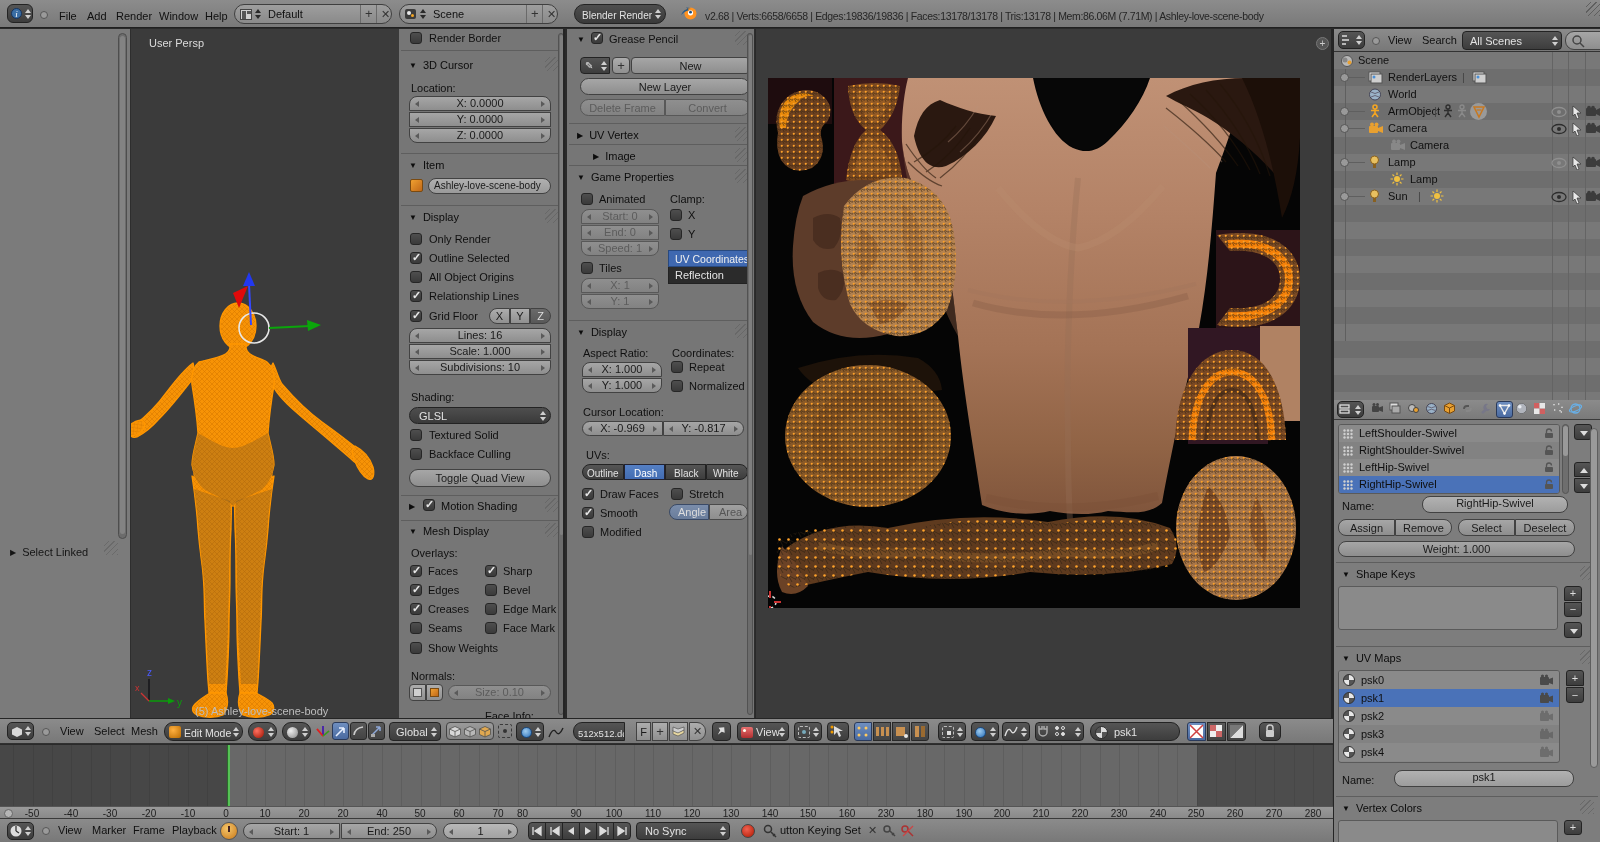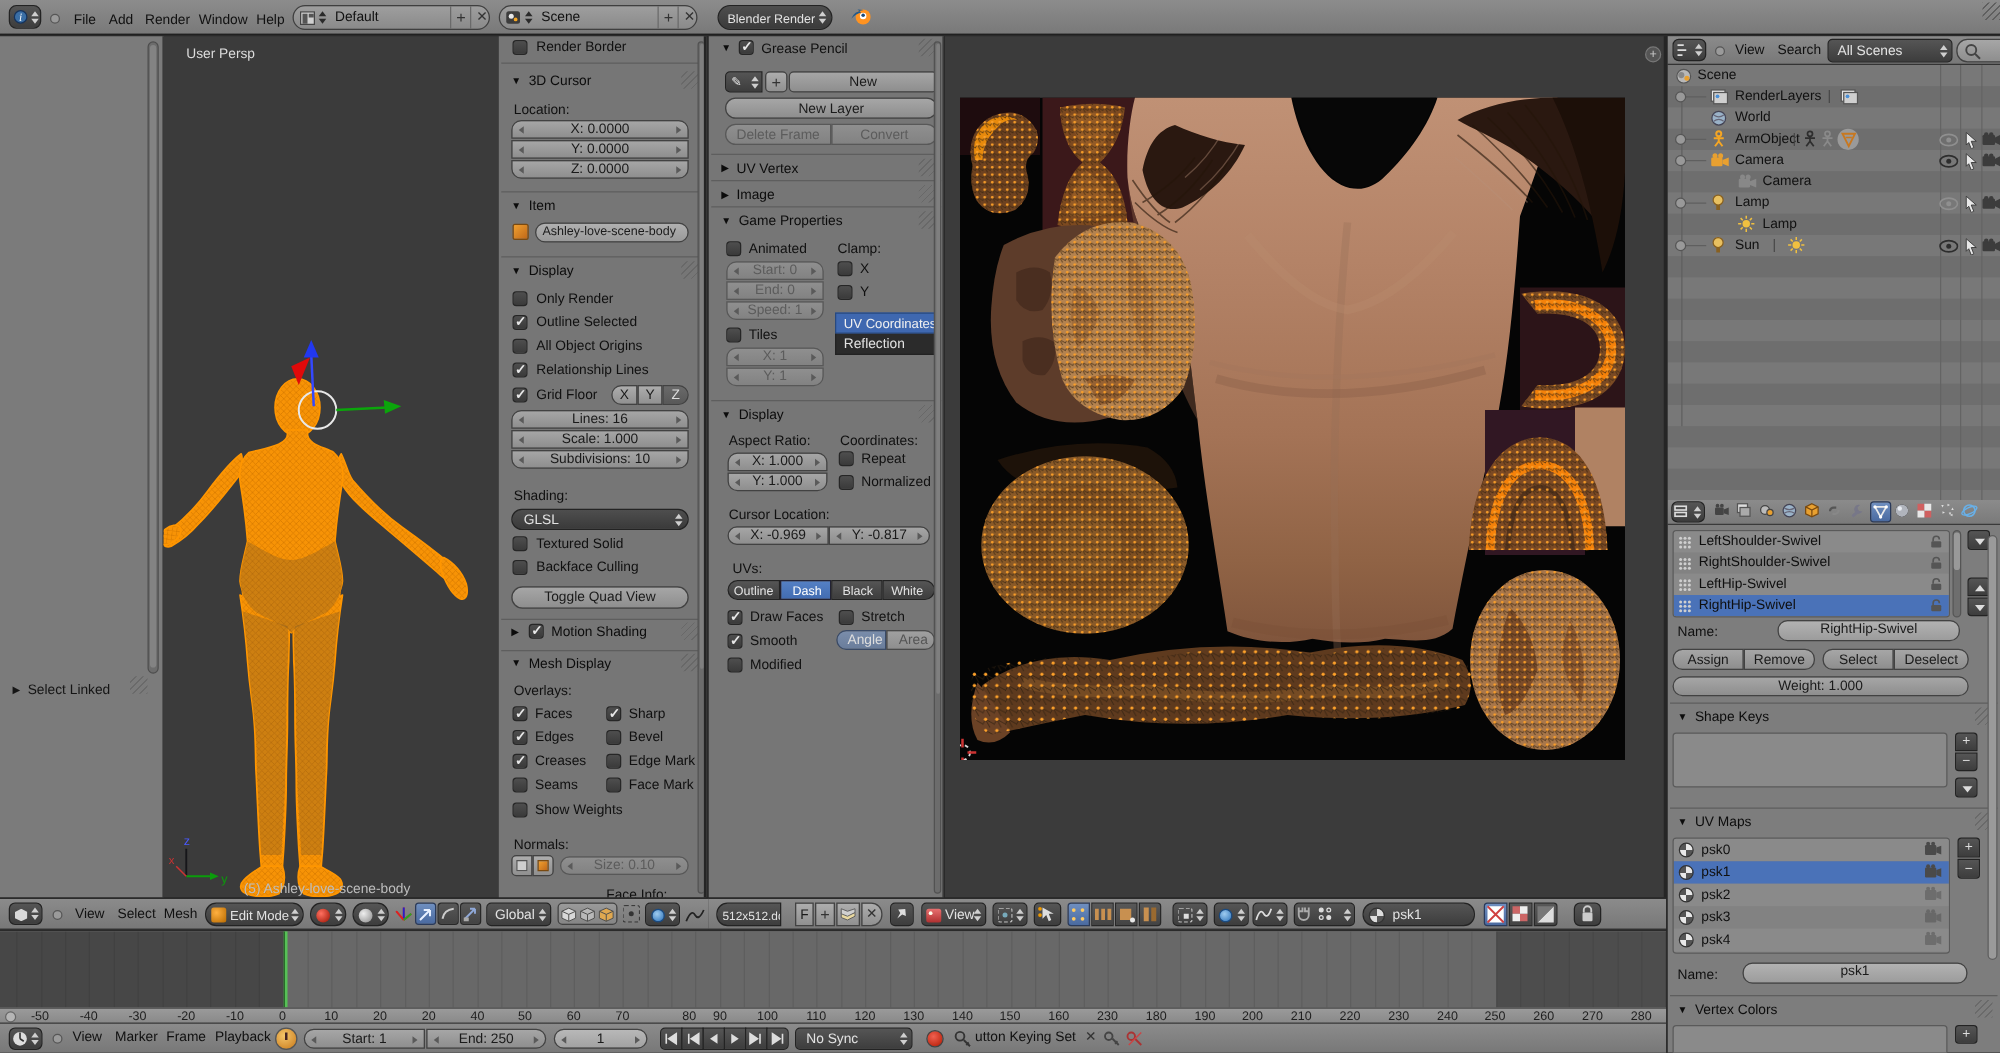--- a/index.html
+++ b/index.html
@@ -83,20 +83,21 @@
         <i></i>
       </div>
   </div>
 
   <svg class="abs" style="left:680px;top:6px" width="18" height="15" viewBox="0 0 18 15">
     <circle cx="10.5" cy="7.5" r="6" fill="#ff9321"></circle>
     <circle cx="10.5" cy="6.8" r="2.6" fill="#fff"></circle>
     <circle cx="10.5" cy="6.2" r="1.4" fill="#1b4a7a"></circle>
     <path d="M1,9 Q4,5.5 9,4 L6,1.5 L11,2 Q3,3 1,9Z" fill="#235a8c"></path>
   </svg>
+  <div class="lbl" style="left:705px;top:10px;color:#262626;font-size:10.5px;letter-spacing:-0.35px">v2.68 | Verts:6658/6658 | Edges:19836/19836 | Faces:13178/13178 | Tris:13178 | Mem:86.06M (7.71M) | Ashley-love-scene-body</div>
   <div class="grip" style="right:0;top:2px"></div>
 </div>
 
 <div class="abs" id="tshelf" style="left:0;top:29px;width:131px;height:689px;background:#7b7b7b;border-right:1px solid #2e2e2e">
   <div class="ph phc" style="left:10px;top:517px;color:#151515">Select Linked</div>
   <div class="grip" style="left:104px;top:512px;background:repeating-linear-gradient(135deg,transparent 0 3px,#6a6a6a 3px 4px)"></div>
   <div class="abs" style="left:118px;top:4px;width:9px;height:506px;background:#6c6c6c;border:1px solid #4e4e4e;border-radius:5px">
       <div class="abs" style="left:1px;top:2px;width:5px;height:498px;background:#838383;border-radius:4px"></div>
     </div>
 </div>
@@ -254,21 +255,21 @@
     </div>
   <div class="btn" style="left:45px;top:28px;width:18px;height:17px;font-size:13px;line-height:15px;color:#333">+</div>
   <div class="f" style="left:64px;top:28px;width:119px;height:17px;line-height:16px;border-radius:4px">New</div>
   <div class="f" style="left:13px;top:49px;width:170px;height:17px;line-height:16px;border-radius:9px">New Layer</div>
   <div class="fg" style="left:13px;top:70px;width:85px;height:17px;line-height:16px;border-radius:9px 0 0 9px">Delete Frame</div>
   <div class="fg" style="left:98px;top:70px;width:85px;height:17px;line-height:16px;border-radius:0 9px 9px 0">Convert</div>
   <div class="sep" style="left:2px;top:94px;width:184px"></div>
   <div class="ph phc" style="left:10px;top:100px">UV Vertex</div>
   <div class="grip" style="left:168px;top:98px;background:repeating-linear-gradient(135deg,transparent 0 3px,#686868 3px 4px)"></div>
   <div class="sep" style="left:2px;top:115px;width:184px"></div>
-  <div class="ph phc" style="left:10px;top:121px">Image</div>
+  <div class="ph phc" style="left:26px;top:121px">Image</div>
   <div class="grip" style="left:168px;top:119px;background:repeating-linear-gradient(135deg,transparent 0 3px,#686868 3px 4px)"></div>
   <div class="sep" style="left:2px;top:136px;width:184px"></div>
   <div class="ph" style="left:10px;top:142px">Game Properties</div>
   <div class="grip" style="left:168px;top:140px;background:repeating-linear-gradient(135deg,transparent 0 3px,#686868 3px 4px)"></div>
   <div class="chk" style="left:14px;top:164px"></div>
     <div class="lbl" style="left:32px;top:164px">Animated</div>
   <div class="lbl" style="left:103px;top:164px">Clamp:</div>
   <div class="fg" style="left:14px;top:180px;width:78px;height:15px;border-radius:8px 8px 0 0">Start: 0<div class="al"></div><div class="ar"></div></div>
   <div class="fg" style="left:14px;top:196px;width:78px;height:15px;border-radius:0">End: 0<div class="al"></div><div class="ar"></div></div>
   <div class="fg" style="left:14px;top:212px;width:78px;height:15px;border-radius:0 0 8px 8px">Speed: 1<div class="al"></div><div class="ar"></div></div>
@@ -747,21 +748,21 @@
       <span class="abs" style="left:129px;top:1px;width:40px;text-align:center;font-size:10px;color:#1e1e1e">-20</span>
       <span class="abs" style="left:168px;top:1px;width:40px;text-align:center;font-size:10px;color:#1e1e1e">-10</span>
       <span class="abs" style="left:206px;top:1px;width:40px;text-align:center;font-size:10px;color:#1e1e1e">0</span>
       <span class="abs" style="left:245px;top:1px;width:40px;text-align:center;font-size:10px;color:#1e1e1e">10</span>
       <span class="abs" style="left:284px;top:1px;width:40px;text-align:center;font-size:10px;color:#1e1e1e">20</span>
       <span class="abs" style="left:323px;top:1px;width:40px;text-align:center;font-size:10px;color:#1e1e1e">20</span>
       <span class="abs" style="left:362px;top:1px;width:40px;text-align:center;font-size:10px;color:#1e1e1e">40</span>
       <span class="abs" style="left:400px;top:1px;width:40px;text-align:center;font-size:10px;color:#1e1e1e">50</span>
       <span class="abs" style="left:439px;top:1px;width:40px;text-align:center;font-size:10px;color:#1e1e1e">60</span>
       <span class="abs" style="left:478px;top:1px;width:40px;text-align:center;font-size:10px;color:#1e1e1e">70</span>
-      <span class="abs" style="left:517px;top:1px;width:40px;text-align:right;font-size:10px;color:#1e1e1e">80</span>
+      <span class="abs" style="left:517px;top:1px;width:40px;text-align:left;font-size:10px;color:#1e1e1e">80</span>
       <span class="abs" style="left:556px;top:1px;width:40px;text-align:center;font-size:10px;color:#1e1e1e">90</span>
       <span class="abs" style="left:594px;top:1px;width:40px;text-align:center;font-size:10px;color:#1e1e1e">100</span>
       <span class="abs" style="left:633px;top:1px;width:40px;text-align:center;font-size:10px;color:#1e1e1e">110</span>
       <span class="abs" style="left:672px;top:1px;width:40px;text-align:center;font-size:10px;color:#1e1e1e">120</span>
       <span class="abs" style="left:711px;top:1px;width:40px;text-align:center;font-size:10px;color:#1e1e1e">130</span>
       <span class="abs" style="left:750px;top:1px;width:40px;text-align:center;font-size:10px;color:#1e1e1e">140</span>
       <span class="abs" style="left:788px;top:1px;width:40px;text-align:center;font-size:10px;color:#1e1e1e">150</span>
       <span class="abs" style="left:827px;top:1px;width:40px;text-align:center;font-size:10px;color:#1e1e1e">160</span>
       <span class="abs" style="left:866px;top:1px;width:40px;text-align:center;font-size:10px;color:#1e1e1e">230</span>
       <span class="abs" style="left:905px;top:1px;width:40px;text-align:center;font-size:10px;color:#1e1e1e">180</span>

